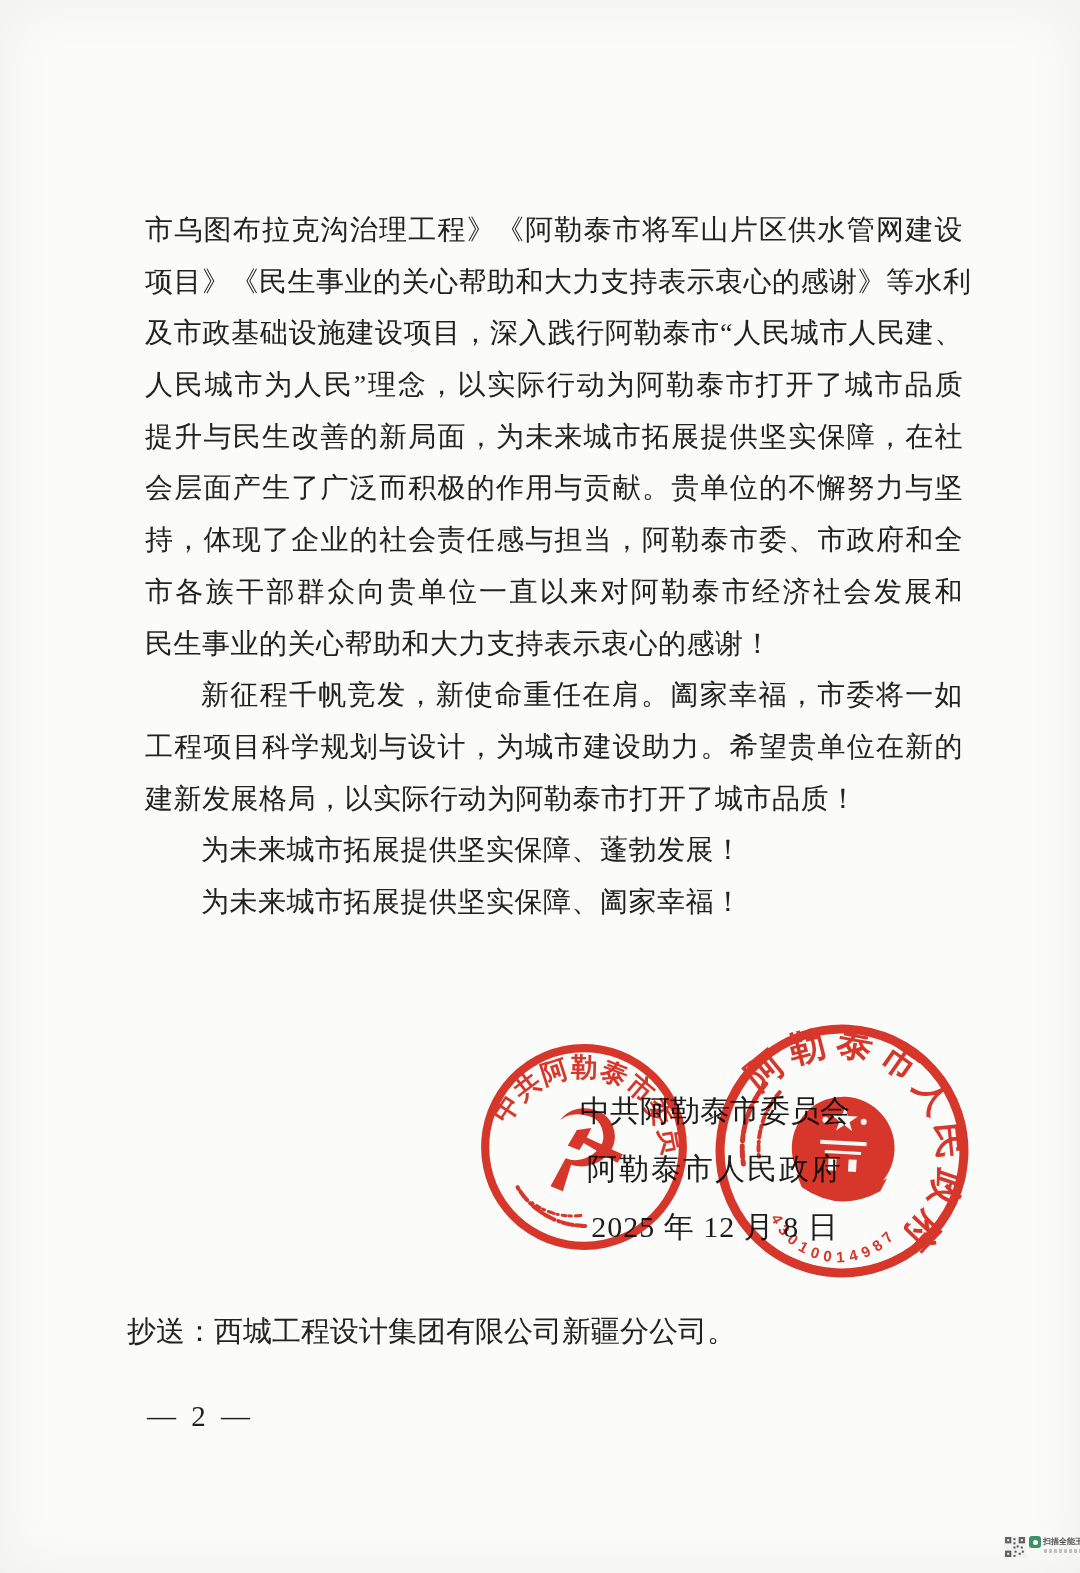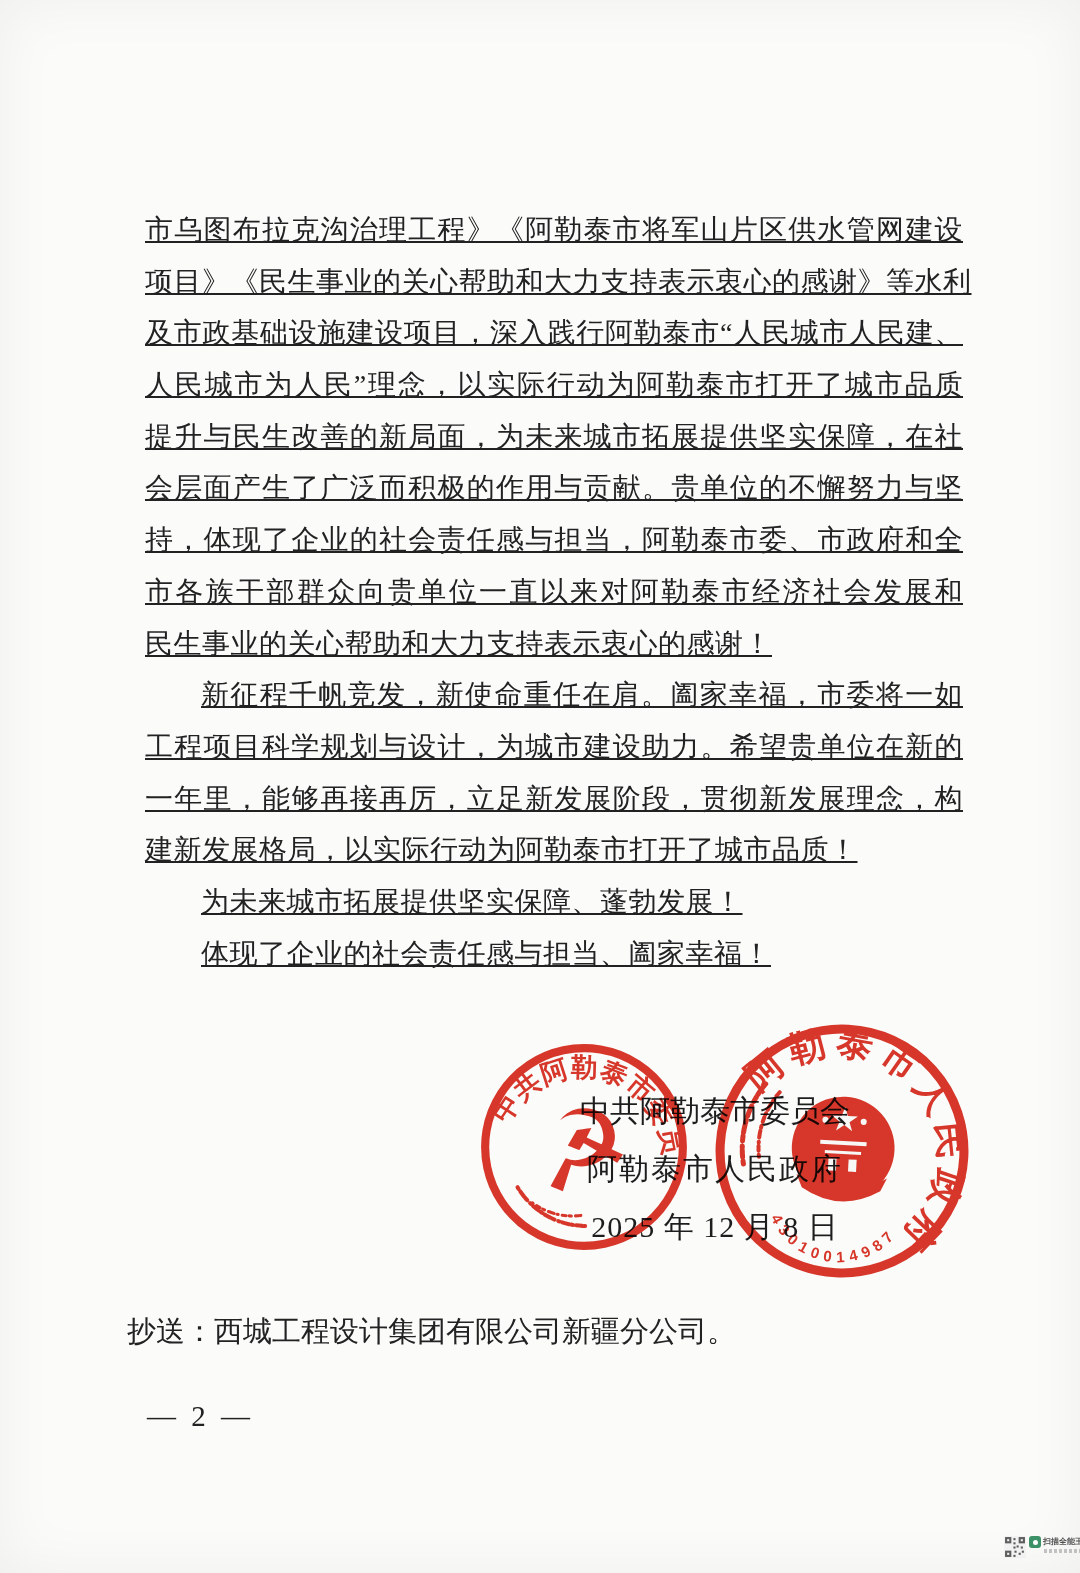--- a/index.html
+++ b/index.html
@@ -18,21 +18,20 @@
     position:absolute; left:145px; top:204px; width:818px;
     font-size:28px; line-height:51.7px;
     color:#222;
   }
   .letter-body .line {
     text-align:justify;
     text-align-last:justify;
     height:51.7px;
     white-space:nowrap;
     letter-spacing:0.5px;
-    text-decoration:underline;
   }
   .letter-body .line.last { text-align-last:left; white-space:normal; }
   .letter-body .line.indent { text-indent:2em; }
 
   
   .signature {
     position:absolute; left:545px; top:1082px; width:340px;
     text-align:center; font-size:30px; line-height:58px; color:#1d1d1d;
   }
   .signature .sig-line { white-space:nowrap; }
@@ -91,24 +90,23 @@
       <div class="line">项目》《民生事业的关心帮助和大力支持表示衷心的感谢》等水利</div>
       <div class="line">及市政基础设施建设项目，深入践行阿勒泰市“人民城市人民建、</div>
       <div class="line">人民城市为人民”理念，以实际行动为阿勒泰市打开了城市品质</div>
       <div class="line">提升与民生改善的新局面，为未来城市拓展提供坚实保障，在社</div>
       <div class="line">会层面产生了广泛而积极的作用与贡献。贵单位的不懈努力与坚</div>
       <div class="line">持，体现了企业的社会责任感与担当，阿勒泰市委、市政府和全</div>
       <div class="line">市各族干部群众向贵单位一直以来对阿勒泰市经济社会发展和</div>
       <div class="line last">民生事业的关心帮助和大力支持表示衷心的感谢！</div>
       <div class="line indent">新征程千帆竞发，新使命重任在肩。阖家幸福，市委将一如</div>
       <div class="line">工程项目科学规划与设计，为城市建设助力。希望贵单位在新的</div>
-      <div class="line">一年里，能够再接再厉，立足新发展阶段，贯彻新发展理念，构</div>
       <div class="line last">建新发展格局，以实际行动为阿勒泰市打开了城市品质！</div>
       <div class="line last indent">为未来城市拓展提供坚实保障、蓬勃发展！</div>
-      <div class="line last indent">体现了企业的社会责任感与担当、阖家幸福！</div>
+      <div class="line last indent">为未来城市拓展提供坚实保障、阖家幸福！</div>
     </div>
 
   <div class="signature">
     <div class="sig-line org1">中共阿勒泰市委员会</div>
     <div class="sig-line org2">阿勒泰市人民政府</div>
     <div class="sig-line date">2025 年 12 月 8 日</div>
   </div>
 
   <div class="seal seal-left">
     <svg viewBox="0 0 210 210">

